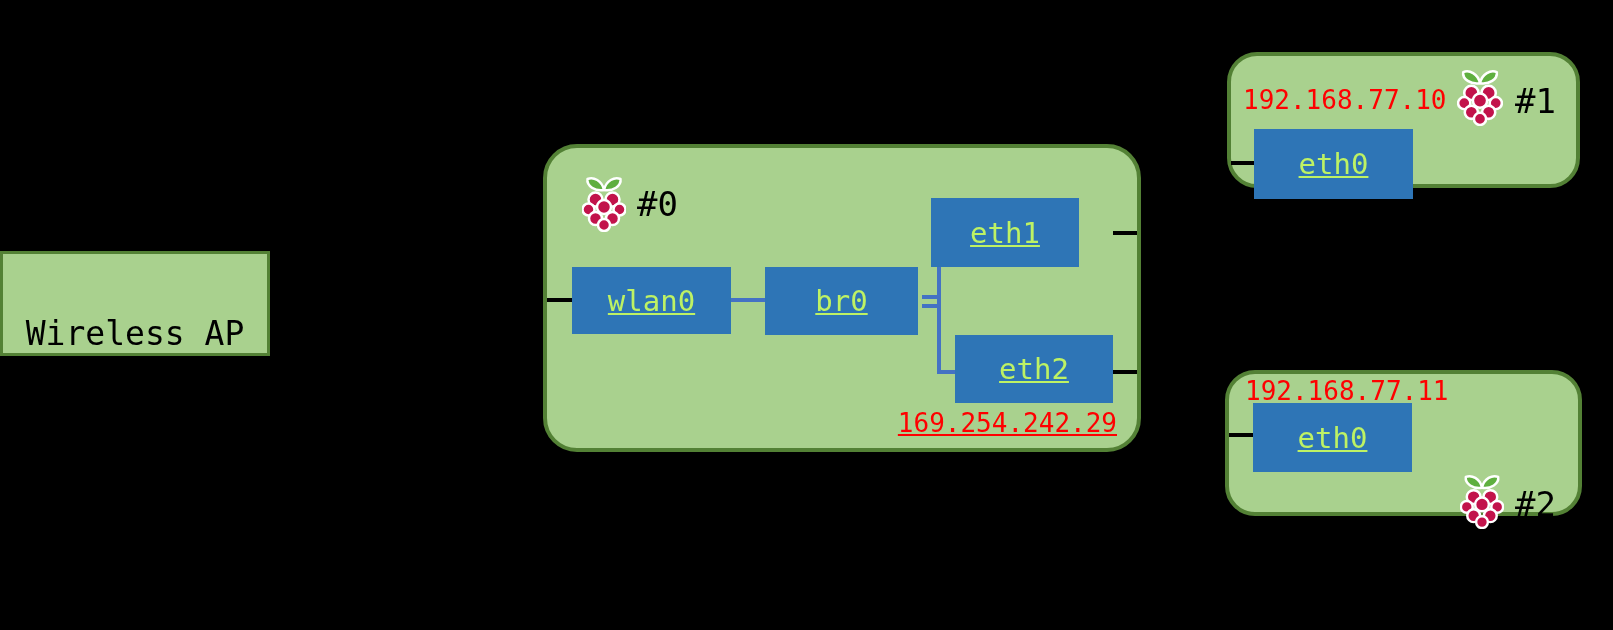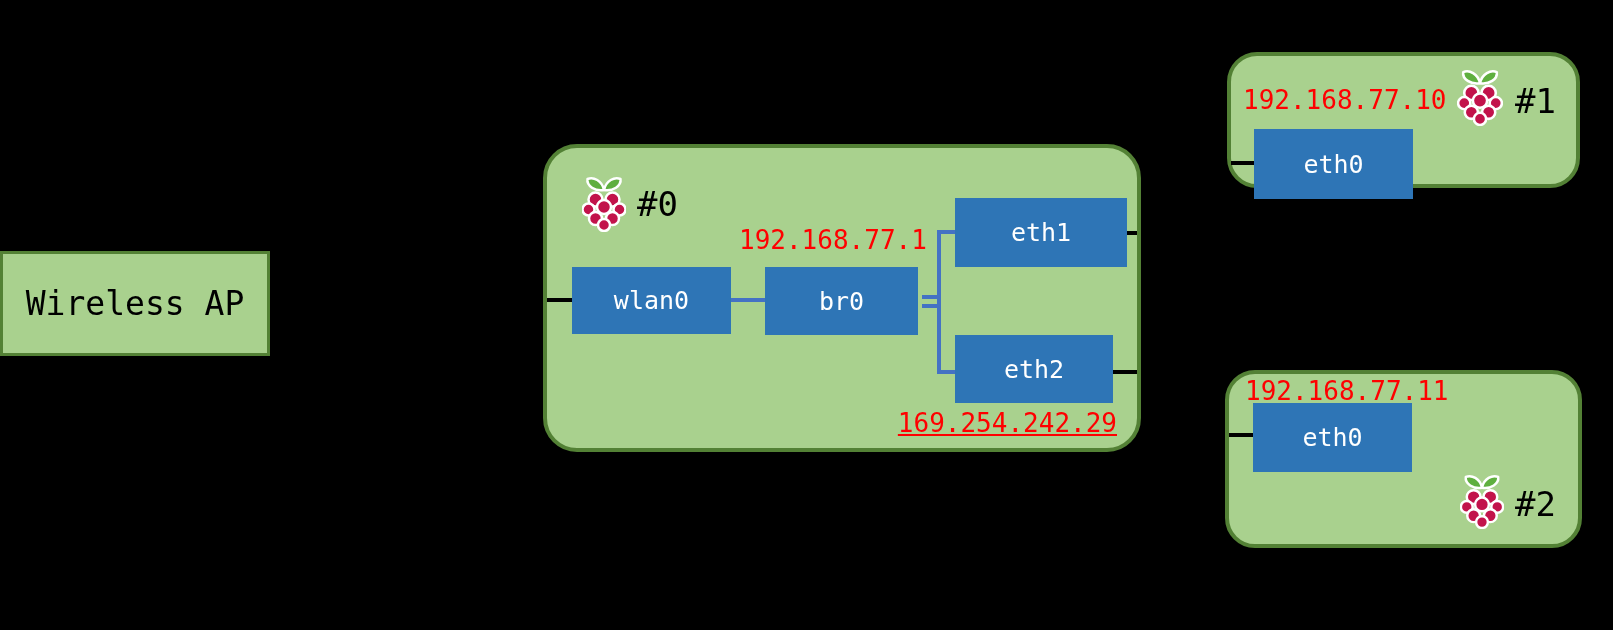--- a/index.html
+++ b/index.html
@@ -8,26 +8,26 @@
     font-family:"DejaVu Sans Mono","Liberation Mono",monospace;
     overflow:hidden;
   }
   .node{
     position:absolute;background:#a9d18e;border:4px solid #538135;
     border-radius:34px;box-sizing:border-box;
   }
   .node .inner{position:absolute;left:0;top:0;right:0;bottom:0;}
   .ap-box{
     position:absolute;background:#a9d18e;border:3px solid #538135;
-    box-sizing:border-box;display:flex;align-items:center;justify-content:center;
+    box-sizing:border-box;display:flex;align-items:flex-end;justify-content:center;
   }
   .ap-label{font-size:33px;color:#000;white-space:nowrap;}
   .iface{
     position:absolute;background:#2e75b6;display:flex;align-items:center;justify-content:center;
-    color:#ffffff;font-size:25px;white-space:nowrap;
+    color:#bef264;font-size:29px;white-space:nowrap;text-decoration:underline;
   }
   .ip{
     position:absolute;color:#ff0000;font-size:26px;line-height:1;white-space:nowrap;
   }
   .nodelabel{
     position:absolute;color:#000;font-size:34px;line-height:1;white-space:nowrap;
   }
   .wire{position:absolute;background:#000;}
   .bridge{position:absolute;background:#4472c4;}
   .pi-icon{position:absolute;}
@@ -66,41 +66,40 @@
               <circle cx="44" cy="64" r="14"></circle>
               <circle cx="75" cy="69" r="12"></circle>
             <circle cx="27" cy="87" r="13"></circle>
               <circle cx="61" cy="87" r="13"></circle>
             <circle cx="44" cy="100" r="12"></circle>
           </g>
         </svg>
       </div>
       <div class="nodelabel" style="left:90px;top:39px;">#0</div>
 
-      <div class="ip" style="left:192px;top:79px;">192.168.77.1</div>
       <div class="ip" style="right:20px;top:262px;text-decoration:underline;">169.254.242.29</div>
 
       <div class="wire" style="left:0px;top:150px;width:25px;height:4px;"></div>
       <div class="wire" style="left:566px;top:83px;width:24px;height:4px;"></div>
       <div class="wire" style="left:566px;top:222px;width:24px;height:4px;"></div>
 
       <div class="bridge" style="left:184px;top:150px;width:34px;height:4px;"></div>
       <div class="bridge" style="left:375px;top:147px;width:17px;height:4px;"></div>
       <div class="bridge" style="left:375px;top:156px;width:17px;height:4px;"></div>
       <div class="bridge" style="left:390px;top:82px;width:4px;height:144px;"></div>
       <div class="bridge" style="left:390px;top:82px;width:18px;height:4px;"></div>
       <div class="bridge" style="left:390px;top:222px;width:18px;height:4px;"></div>
 
       <div class="iface" style="left:25px;top:119px;width:159px;height:67px;">
         <span>wlan0</span>
       </div>
       <div class="iface" style="left:218px;top:119px;width:153px;height:68px;">
         <span>br0</span>
       </div>
-      <div class="iface" style="left:408px;top:50px;width:172px;height:69px;">
+      <div class="iface" style="left:384px;top:50px;width:148px;height:69px;">
         <span>eth1</span>
       </div>
       <div class="iface" style="left:408px;top:187px;width:158px;height:68px;">
         <span>eth2</span>
       </div>
 
     </div>
   </div>
 
   <div class="node" style="left:1227px;top:52px;width:353px;height:136px;border-radius:30px;">
@@ -125,21 +124,21 @@
         </svg>
       </div>
       <div class="nodelabel" style="left:284px;top:28px;">#1</div>
       <div class="wire" style="left:0px;top:105px;width:23px;height:4px;"></div>
       <div class="iface" style="left:23px;top:73px;width:159px;height:70px;">
         <span>eth0</span>
       </div>
     </div>
   </div>
 
-  <div class="node" style="left:1225px;top:370px;width:357px;height:178px;border-radius:30px;">
+  <div class="node" style="left:1225px;top:370px;width:357px;height:146px;border-radius:30px;">
     <div class="inner">
       <div class="ip" style="left:16px;top:4px;">192.168.77.11</div>
       <div class="wire" style="left:0px;top:59px;width:24px;height:4px;"></div>
       <div class="iface" style="left:24px;top:29px;width:159px;height:69px;">
         <span>eth0</span>
       </div>
       <div class="pi-icon" style="left:231px;top:99px;width:44px;height:56px;">
         <svg viewBox="0 0 88 114" xmlns="http://www.w3.org/2000/svg">
           <g fill="#5faf3f" stroke="#ffffff" stroke-width="5" stroke-linejoin="round">
             <path d="M44 30 C40 11 23 3 11 8 C9 22 26 33 44 30 Z"></path>

